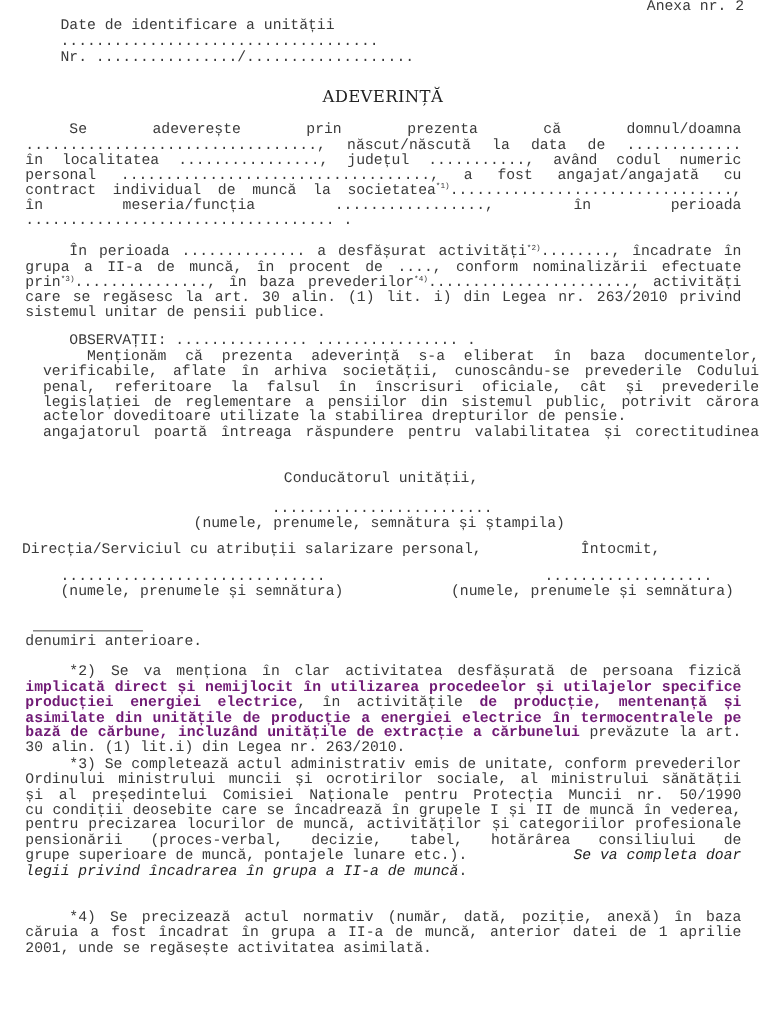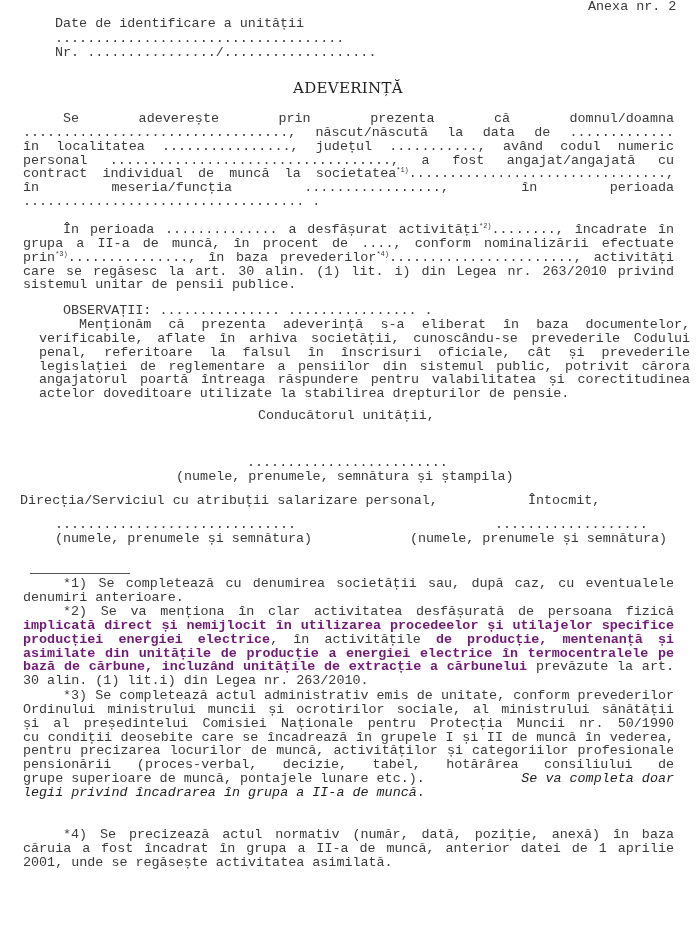--- a/index.html
+++ b/index.html
@@ -51,38 +51,37 @@
     <span class="ln l">sistemul unitar de pensii publice.</span>
   </div>
 
   <div class="abs" style="left:63px; top:304px;">OBSERVAȚII: ............... ................ .</div>
 
   <div class="block" style="top:318px;margin-left:16px;">
     <span class="ln j ind">Menționăm că prezenta adeverință s-a eliberat în baza documentelor,</span>
     <span class="ln j">verificabile, aflate în arhiva societății, cunoscându-se prevederile Codului</span>
     <span class="ln j">penal, referitoare la falsul în înscrisuri oficiale, cât și prevederile</span>
     <span class="ln j">legislației de reglementare a pensiilor din sistemul public, potrivit cărora</span>
+    <span class="ln l">actelor doveditoare utilizate la stabilirea drepturilor de pensie.</span>
     <span class="ln j">angajatorul poartă întreaga răspundere pentru valabilitatea și corectitudinea</span>
-    <span class="ln l">actelor doveditoare utilizate la stabilirea drepturilor de pensie.</span>
   </div>
 
-  <div class="abs" style="left:258px; top:409px;">Conducătorul unității,</div>
+  <div class="abs" style="left:258px; top:429px;">Conducătorul unității,</div>
   <div class="abs" style="left:247px; top:456px;">.........................</div>
   <div class="abs" style="left:176px; top:470px;">(numele, prenumele, semnătura și ștampila)</div>
   <div class="abs" style="left:20px; top:494px;">Direcția/Serviciul cu atribuții salarizare personal,</div>
   <div class="abs" style="left:528px; top:494px;">Întocmit,</div>
   <div class="abs" style="left:55px; top:518px;">..............................</div>
   <div class="abs" style="left:495px; top:518px;">...................</div>
   <div class="abs" style="left:55px; top:532px;">(numele, prenumele și semnătura)</div>
   <div class="abs" style="left:410px; top:532px;">(numele, prenumele și semnătura)</div>
 
   <div class="rule"></div>
 
   <div class="block" style="top:577px;">
-    <span class="ln j ind">*1) Se completează cu denumirea societății sau, după caz, cu eventualele</span>
     <span class="ln l">denumiri anterioare.</span>
   </div>
 
   <div class="block" style="top:605px;">
     <span class="ln j ind">*2) Se va menționa în clar activitatea desfășurată de persoana fizică</span>
     <span class="ln j b">implicată direct și nemijlocit în utilizarea procedeelor și utilajelor specifice</span>
     <span class="ln j"><span class="b">producției energiei electrice</span><span>, în activitățile </span><span class="b">de producție, mentenanță și</span></span>
     <span class="ln j b">asimilate din unitățile de producție a energiei electrice în termocentralele pe</span>
     <span class="ln j"><span class="b">bază de cărbune, incluzând unitățile de extracție a cărbunelui</span><span> prevăzute la art.</span></span>
     <span class="ln l">30 alin. (1) lit.i) din Legea nr. 263/2010.</span>

